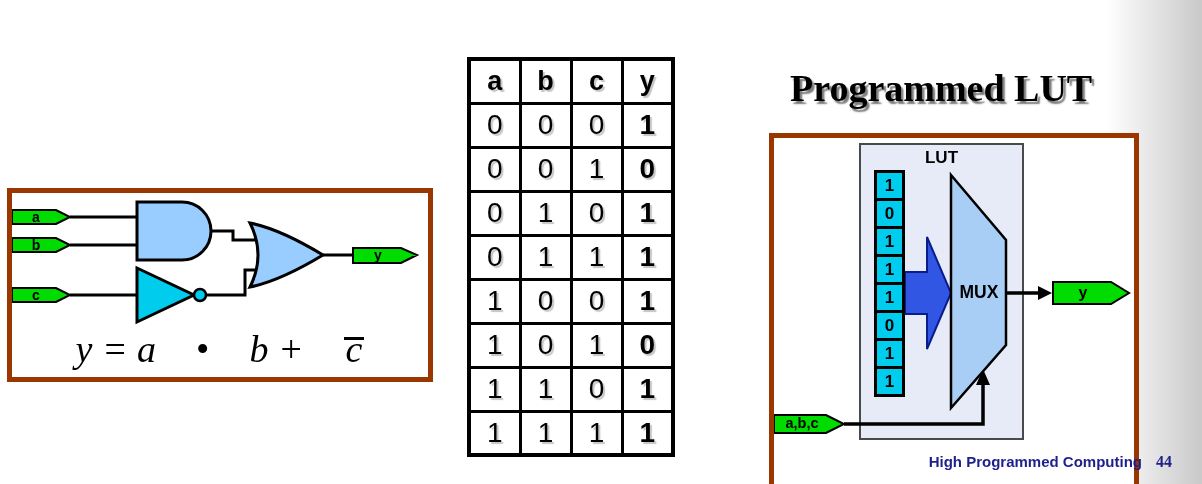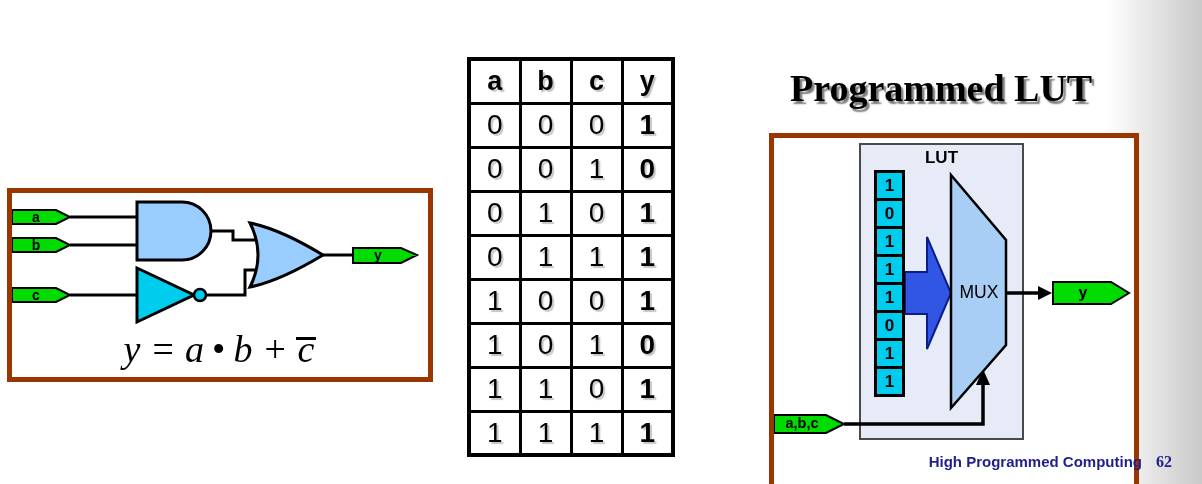--- a/index.html
+++ b/index.html
@@ -38,21 +38,21 @@
   .circuit-box{
     position:absolute;left:7px;top:188px;width:426px;height:194px;
     border:5px solid var(--border-brown);background:#fff;
   }
   .circuit-box svg{position:absolute;left:0;top:0;}
   .equation{
     position:absolute;left:0;top:134px;width:100%;text-align:center;
     font-family:"Liberation Serif","DejaVu Serif",serif;
     font-style:italic;font-size:38px;color:#000;white-space:nowrap;
   }
-  .equation span{margin:0 4px;}
+  .equation span{margin:0 20px;}
   .eq-bullet{font-style:normal;}
   .eq-neg{position:relative;padding:0 2px;}
   .eq-neg::after{content:"";position:absolute;left:0;right:0;top:9px;border-top:3px solid #000;}
 
   
   .truth-table{
     position:absolute;left:467px;top:57px;
     border-collapse:collapse;background:#fff;
     border:4px solid #000;
   }
@@ -82,21 +82,21 @@
   .lut-cells{position:absolute;left:100px;top:32px;width:31px;}
   .lut-cell{
     width:31px;height:31px;margin-top:-3px;border:3px solid #000;
     background:var(--cell-cyan);
     font-weight:bold;font-size:17px;line-height:26px;text-align:center;color:#000;
   }
   .lut-cell:first-child{margin-top:0;}
   .lut-svg{position:absolute;left:0;top:0;}
   .mux-label{
     position:absolute;left:177px;top:144px;width:56px;text-align:center;
-    font-weight:normal;font-size:17.5px;color:#000;
+    font-weight:bold;font-size:17.5px;color:#000;
   }
   .lut-y-label{
     position:absolute;left:279px;top:146px;width:60px;text-align:center;
     font-weight:bold;font-size:16px;color:#000;
   }
   .lut-abc-label{
     position:absolute;left:0px;top:277px;width:56px;text-align:center;
     font-weight:bold;font-size:14.5px;color:#000;
   }
 
@@ -245,16 +245,16 @@
         <div class="lut-cell">0</div>
         <div class="lut-cell">1</div>
         <div class="lut-cell">1</div>
       </div>
     <div class="mux-label">MUX</div>
     <div class="lut-y-label">y</div>
     <div class="lut-abc-label">a,b,c</div>
   </div>
 
   <div class="footer">
-    <span>High Programmed Computing</span><span class="pg">62</span>
+    <span>High Programmed Computing</span><span class="pg">44</span>
   </div>
 
 </div>
 
 </body></html>

